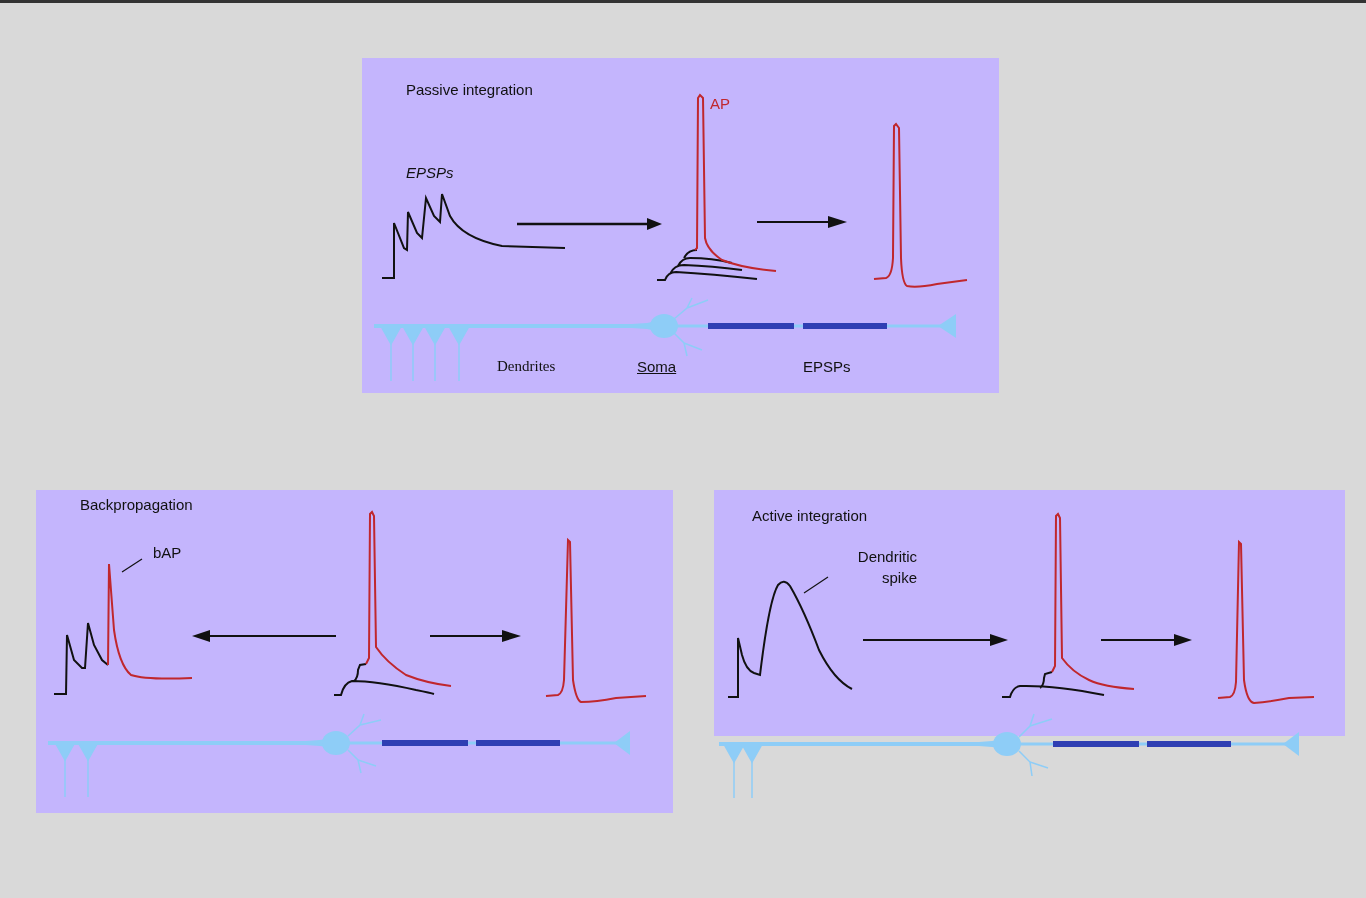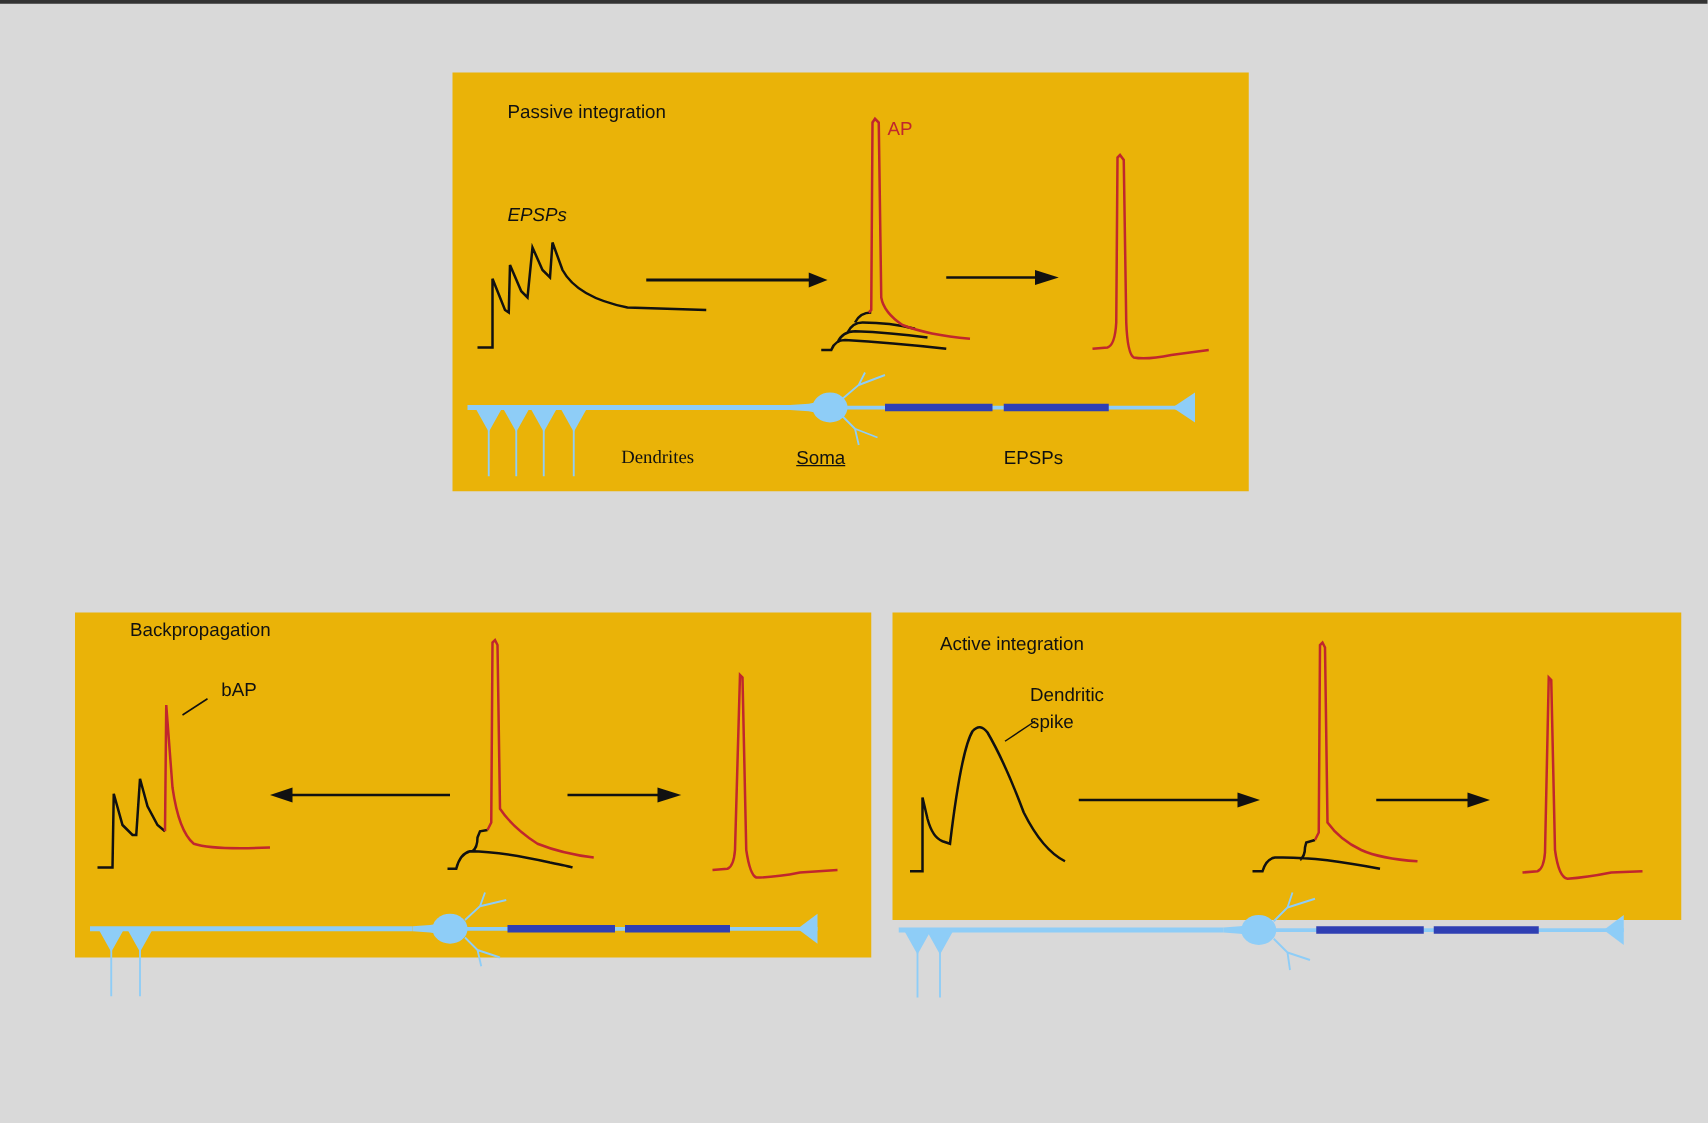--- a/index.html
+++ b/index.html
@@ -1,22 +1,22 @@
 <!DOCTYPE html>
 <html><head>
 <meta charset="utf-8">
 <style>
   html,body{margin:0;padding:0;}
   body{width:1366px;height:898px;background:#d9d9d9;position:relative;overflow:hidden;font-family:"Liberation Sans",sans-serif;}
   .topbar{position:absolute;left:0;top:0;width:1366px;height:3px;background:#333;}
-  .panel{position:absolute;background:#eab308;}
+  .panel{position:absolute;background:#c4b5fd;}
   .panel svg{position:absolute;left:0;top:0;}
   .lbl{position:absolute;font-size:15px;color:#111;white-space:nowrap;line-height:1;}
   .red{color:#c0272d;}
-  .center{text-align:left;}
+  .center{text-align:right;margin-left:19px;}
 </style>
 </head>
 <body>
 
 <div class="topbar"></div>
 
 <div class="panel" style="left:362px;top:58px;width:637px;height:335px;">
   <svg width="637" height="335">
 
     <path d="M20,220 L32,220 L32,165 L42,190 L45,192 L46,154 L55,175 L60,180 L64,140 L72,158 L78,164 L80,136 L88,158 Q100,180 140,188 L203,190" fill="none" stroke="#111" stroke-width="2"></path>
@@ -61,21 +61,21 @@
     </g>
   </svg>
   <span class="lbl" style="left:44px;top:24px;">Passive integration</span>
   <span class="lbl" style="left:44px;top:107px;font-style:italic;">EPSPs</span>
   <span class="lbl red" style="left:348px;top:38px;">AP</span>
   <span class="lbl" style="left:135px;top:301px;font-family:Liberation Serif, serif;">Dendrites</span>
   <span class="lbl" style="left:275px;top:301px;text-decoration:underline;">Soma</span>
   <span class="lbl" style="left:441px;top:301px;">EPSPs</span>
 </div>
 
-<div class="panel" style="left:60px;top:490px;width:637px;height:276px;">
+<div class="panel" style="left:36px;top:490px;width:637px;height:323px;">
   <svg width="637" height="323">
 
     <path d="M18,204 L30,204 L31,145 L38,170 L46,178 L49,178 L52,133 L58,155 L66,170 L72,175" fill="none" stroke="#111" stroke-width="2"></path>
 
     <path d="M72,175 L73,74 L78,140 Q83,175 95,185 Q110,190 156,188" fill="none" stroke="#c0272d" stroke-width="2"></path>
     <line x1="86" y1="82" x2="106" y2="69" stroke="#111" stroke-width="1.2"></line>
 
     <g>
       <line x1="170" y1="146" x2="300" y2="146" stroke="#111" stroke-width="2"></line>
       <polygon points="174,140 156,146 174,152" fill="#111"></polygon>

